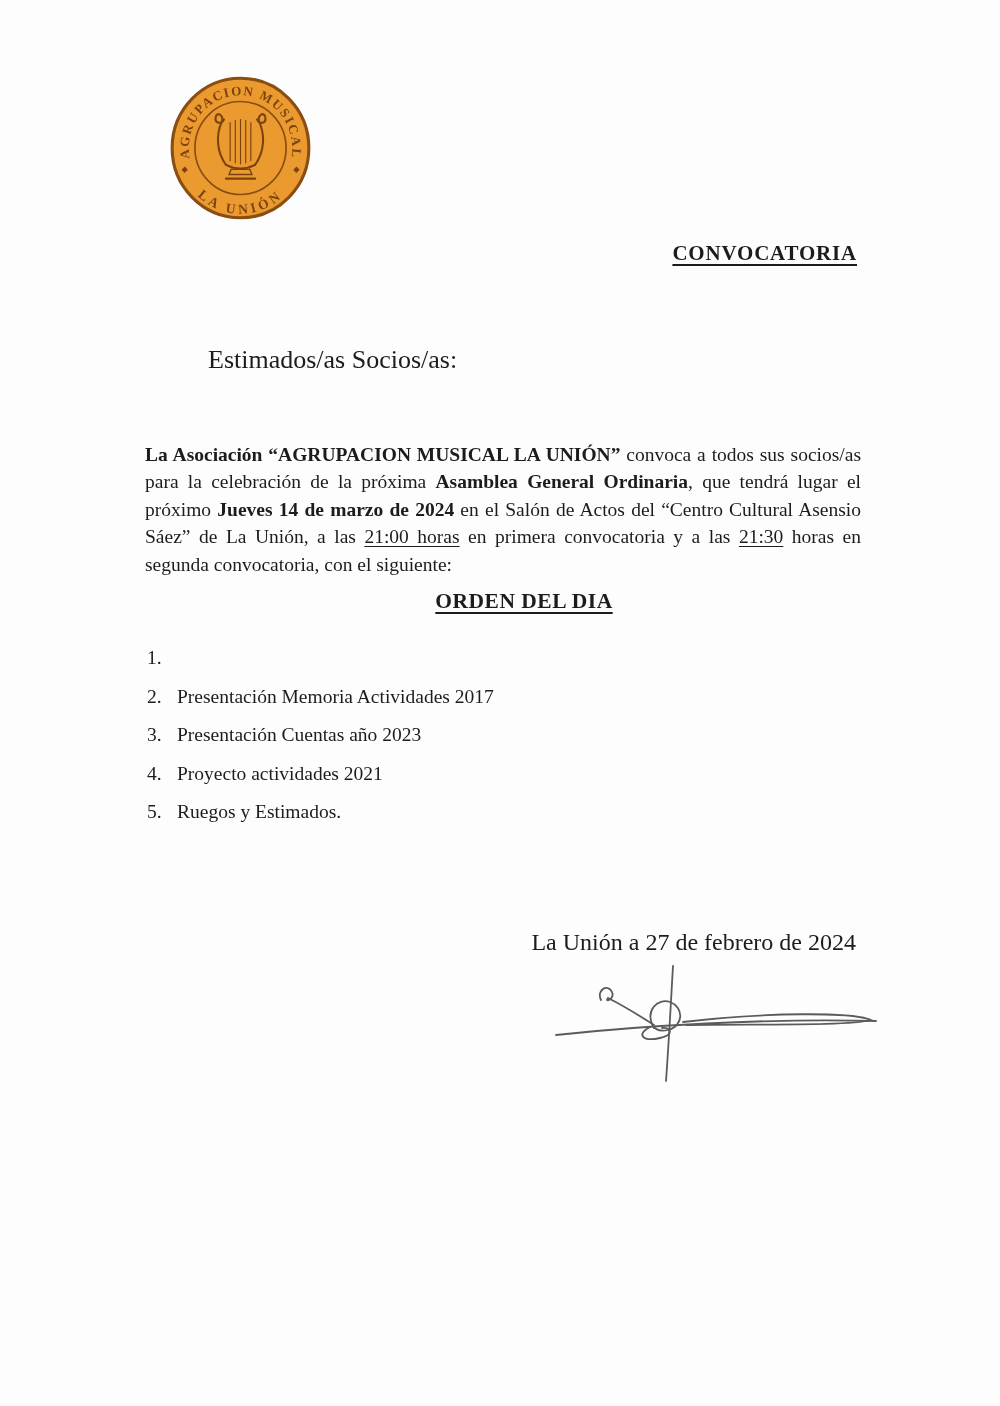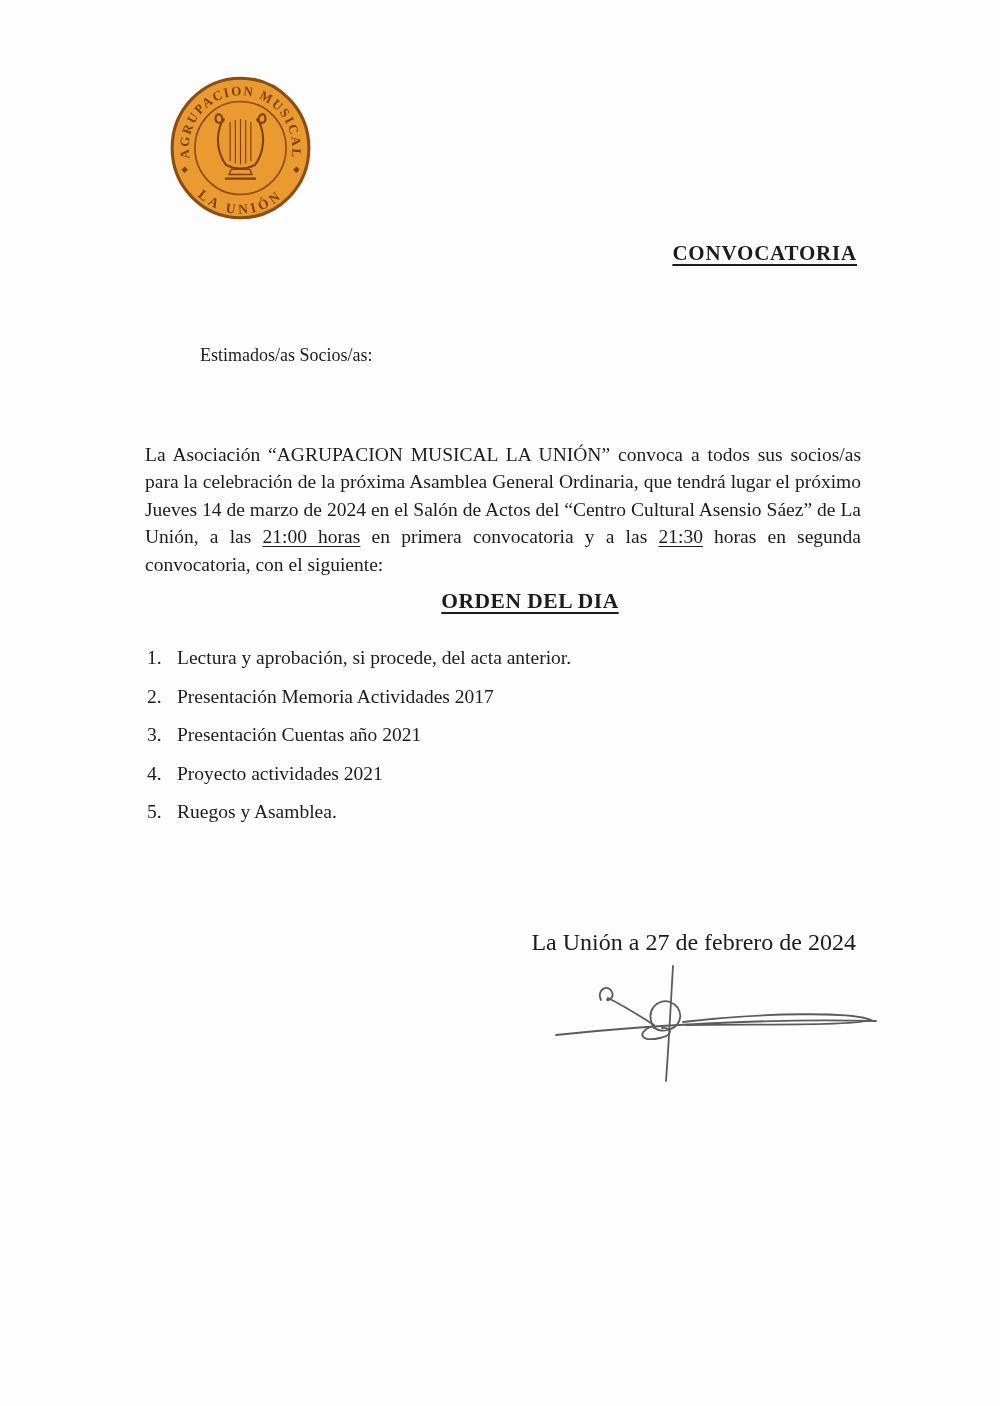--- a/index.html
+++ b/index.html
@@ -4,42 +4,42 @@
 <style>
   html,body{margin:0;padding:0;}
   .page{
     position:relative;
     width:1000px;height:1406px;
     background:#fdfdfd;
     font-family:"Liberation Serif","DejaVu Serif",serif;
     color:#1c1c1c;
     overflow:hidden;
   }
-  .b{font-weight:normal;}
+  .b{font-weight:bold;}
   .u{text-decoration:underline;text-underline-offset:3px;}
 
   .logo{position:absolute;left:168px;top:74px;width:145px;height:148px;}
   .logo-ring-text{font-family:"Liberation Serif",serif;font-weight:bold;fill:#7C430E;}
 
   .title-block{
     position:absolute;top:239px;right:143px;
     text-align:right;font-weight:bold;font-size:21px;line-height:29px;
     letter-spacing:0.8px;
   }
   .title-line{text-decoration:underline;text-underline-offset:4px;text-decoration-thickness:2px;}
 
-  .greeting{position:absolute;left:200px;top:345px;font-size:18px;}
+  .greeting{position:absolute;left:208px;top:345px;font-size:26px;}
 
   .body-par{
     position:absolute;left:145px;top:421px;width:716px;
     font-size:19.5px;line-height:27.5px;text-align:justify;
   }
 
   .agenda-heading{
-    position:absolute;left:147px;top:589px;width:716px;
+    position:absolute;left:141px;top:589px;width:716px;
     text-align:center;padding-left:50px;box-sizing:border-box;
     font-size:21.5px;font-weight:bold;letter-spacing:0.5px;
   }
   .agenda-heading span{text-decoration:underline;text-underline-offset:4px;text-decoration-thickness:2px;}
 
   .agenda-list{position:absolute;left:147px;top:644px;width:720px;font-size:19.5px;}
   .agenda-item{display:flex;margin-bottom:11.5px;line-height:27px;}
   .agenda-num{width:30px;flex:0 0 30px;}
 
   .date-line{position:absolute;top:929px;right:144px;font-size:24px;}
@@ -98,37 +98,36 @@
 
   <p class="body-par"><span class="b">La Asociación “AGRUPACION MUSICAL LA UNIÓN”</span><span> convoca a todos sus socios/as para la celebración de la próxima </span><span class="b">Asamblea General Ordinaria</span><span>, que tendrá lugar el próximo </span><span class="b">Jueves 14 de marzo de 2024</span><span> en el Salón de Actos del “Centro Cultural Asensio Sáez”  de La Unión, a las </span><span class="u">21:00 horas</span><span> en primera convocatoria y a las </span><span class="u">21:30</span><span> horas en segunda convocatoria, con el siguiente:</span></p>
 
   <div class="agenda-heading">
     <span>ORDEN DEL DIA</span>
   </div>
 
   <div class="agenda-list">
     <div class="agenda-item">
       <span class="agenda-num">1.</span>
-      <span>Lectura y aprobación, si procede, del acta anterior.</span>
     </div>
     <div class="agenda-item">
       <span class="agenda-num">2.</span>
       <span>Presentación Memoria Actividades 2017</span>
     </div>
     <div class="agenda-item">
       <span class="agenda-num">3.</span>
-      <span>Presentación Cuentas año 2021</span>
+      <span>Presentación Cuentas año 2023</span>
     </div>
     <div class="agenda-item">
       <span class="agenda-num">4.</span>
       <span>Proyecto actividades 2021</span>
     </div>
     <div class="agenda-item">
       <span class="agenda-num">5.</span>
-      <span>Ruegos y Asamblea.</span>
+      <span>Ruegos y Estimados.</span>
     </div>
   </div>
 
   <div class="date-line">La Unión a 27 de febrero de 2024</div>
 
   <svg class="signature" viewBox="0 0 345 140">
     <g fill="none" stroke="#4a4a4a" stroke-width="1.8" stroke-linecap="round" opacity="0.9">
       <path d="M 63,50 C 58,40 70,33 74,42 C 77,49 66,53 70,48 C 84,55 102,66 116,75"></path>
       <path d="M 135,16 C 133,50 131,90 128,131"></path>
       <path d="M 18,85 C 100,76 230,68 338,71"></path>

